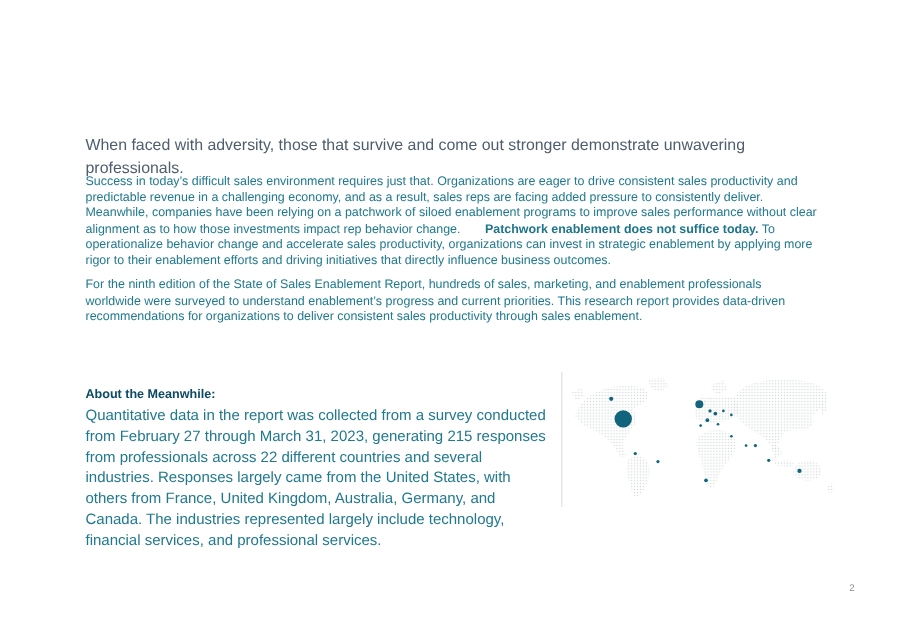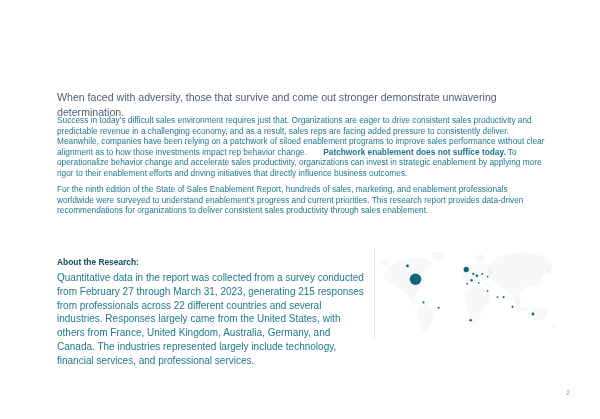--- a/index.html
+++ b/index.html
@@ -48,29 +48,29 @@
   .page-number {
     position: absolute; left: 562px; top: 389px; width: 12px;
     font-size: 6.5px; color: #8b9298; text-align: center;
   }
 </style>
 </head>
 <body>
 
 <div class="page">
 
-  <h1 class="heading">When faced with adversity, those that survive and come out stronger demonstrate unwavering determination.</h1>
+  <h1 class="heading">When faced with adversity, those that survive and come out stronger demonstrate unwavering professionals.</h1>
 
   <div class="intro">
     <p><span>Success in today’s difficult sales environment requires just that. Organizations are eager to drive consistent sales productivity and predictable revenue in a challenging economy, and as a result, sales reps are facing added pressure to consistently deliver. Meanwhile, companies have been relying on a patchwork of siloed enablement programs to improve sales performance without clear alignment as to how those investments impact rep behavior change. </span><b>Patchwork enablement does not suffice today.</b><span> To operationalize behavior change and accelerate sales productivity, organizations can invest in strategic enablement by applying more rigor to their enablement efforts and driving initiatives that directly influence business outcomes.</span></p>
     <p>For the ninth edition of the State of Sales Enablement Report, hundreds of sales, marketing, and enablement professionals worldwide were surveyed to understand enablement’s progress and current priorities. This research report provides data-driven recommendations for organizations to deliver consistent sales productivity through sales enablement.</p>
   </div>
 
   <div class="about">
-    <p class="about-heading">About the Research:</p>
+    <p class="about-heading">About the Meanwhile:</p>
     <p class="about-body">Quantitative data in the report was collected from a survey conducted from February 27 through March 31, 2023, generating 215 responses from professionals across 22 different countries and several industries. Responses largely came from the United States, with others from France, United Kingdom, Australia, Germany, and Canada. The industries represented largely include technology, financial services, and professional services.</p>
   </div>
 
   <div class="divider"></div>
 
   <div class="map-wrap">
     <svg viewBox="0 0 200 100" preserveAspectRatio="none">
       <defs>
         <pattern id="dots" patternUnits="userSpaceOnUse" width="2.2" height="2.2">
           <circle cx="1.1" cy="1.1" r="0.55" fill="#d3d6d9"></circle>

